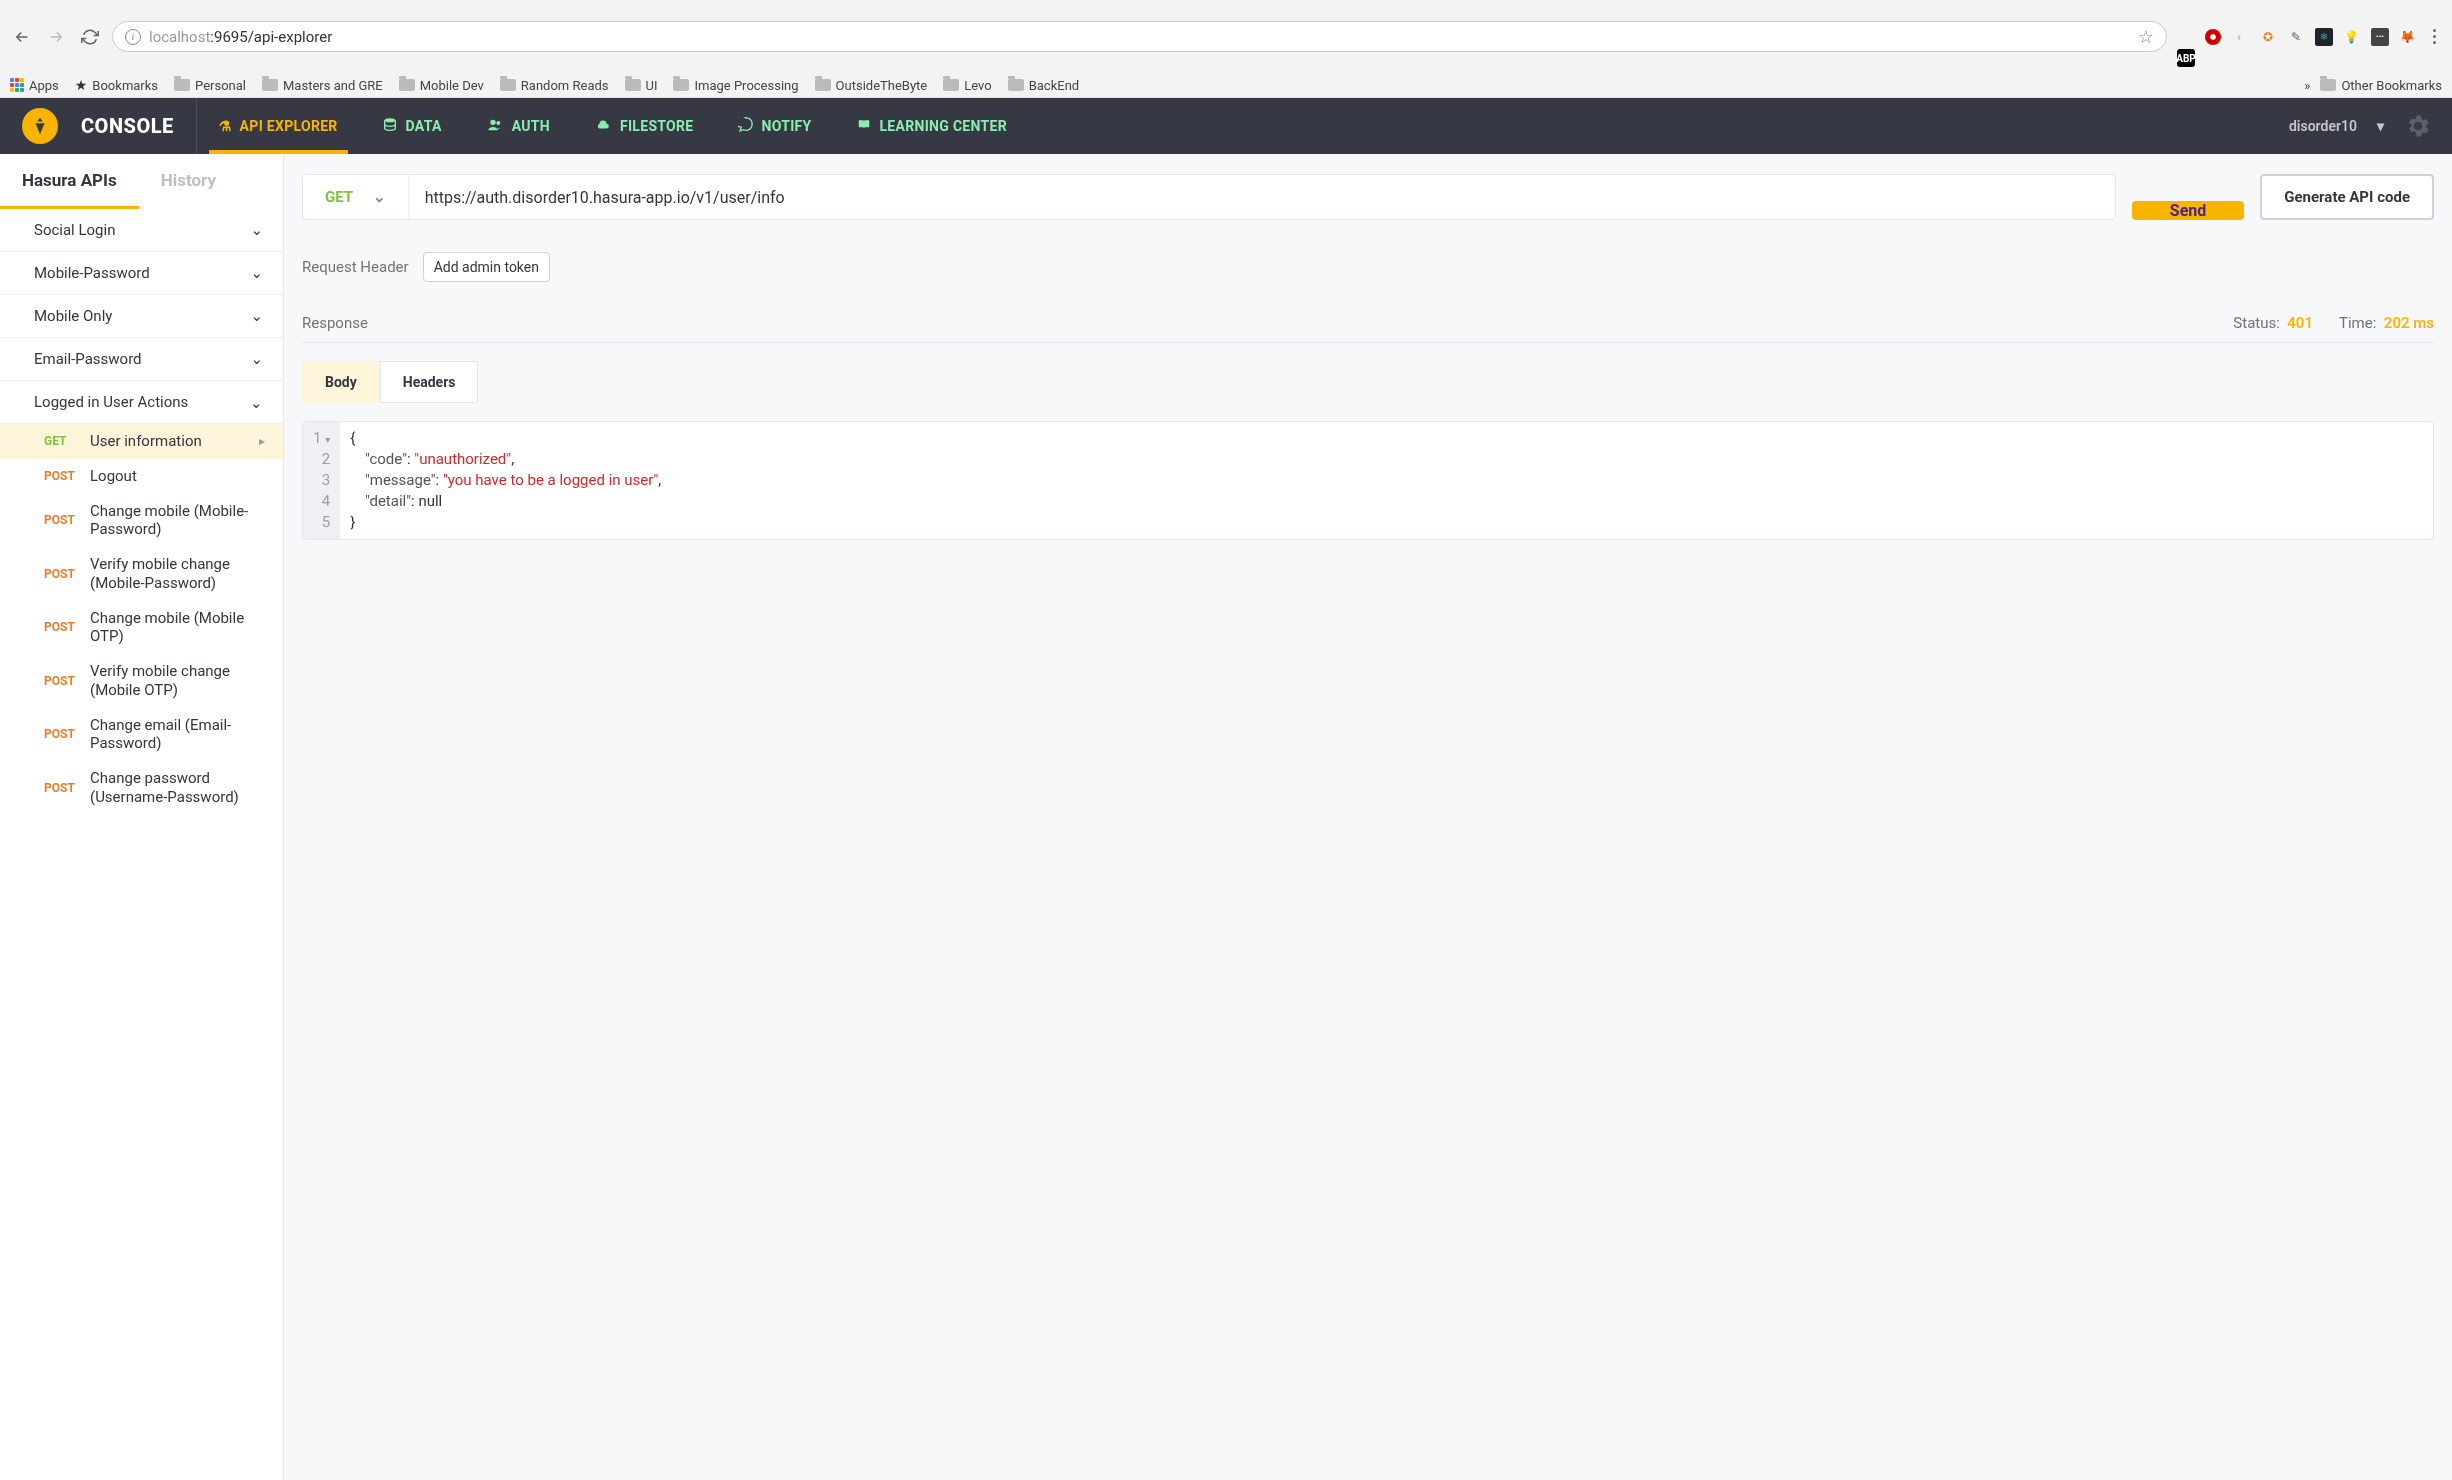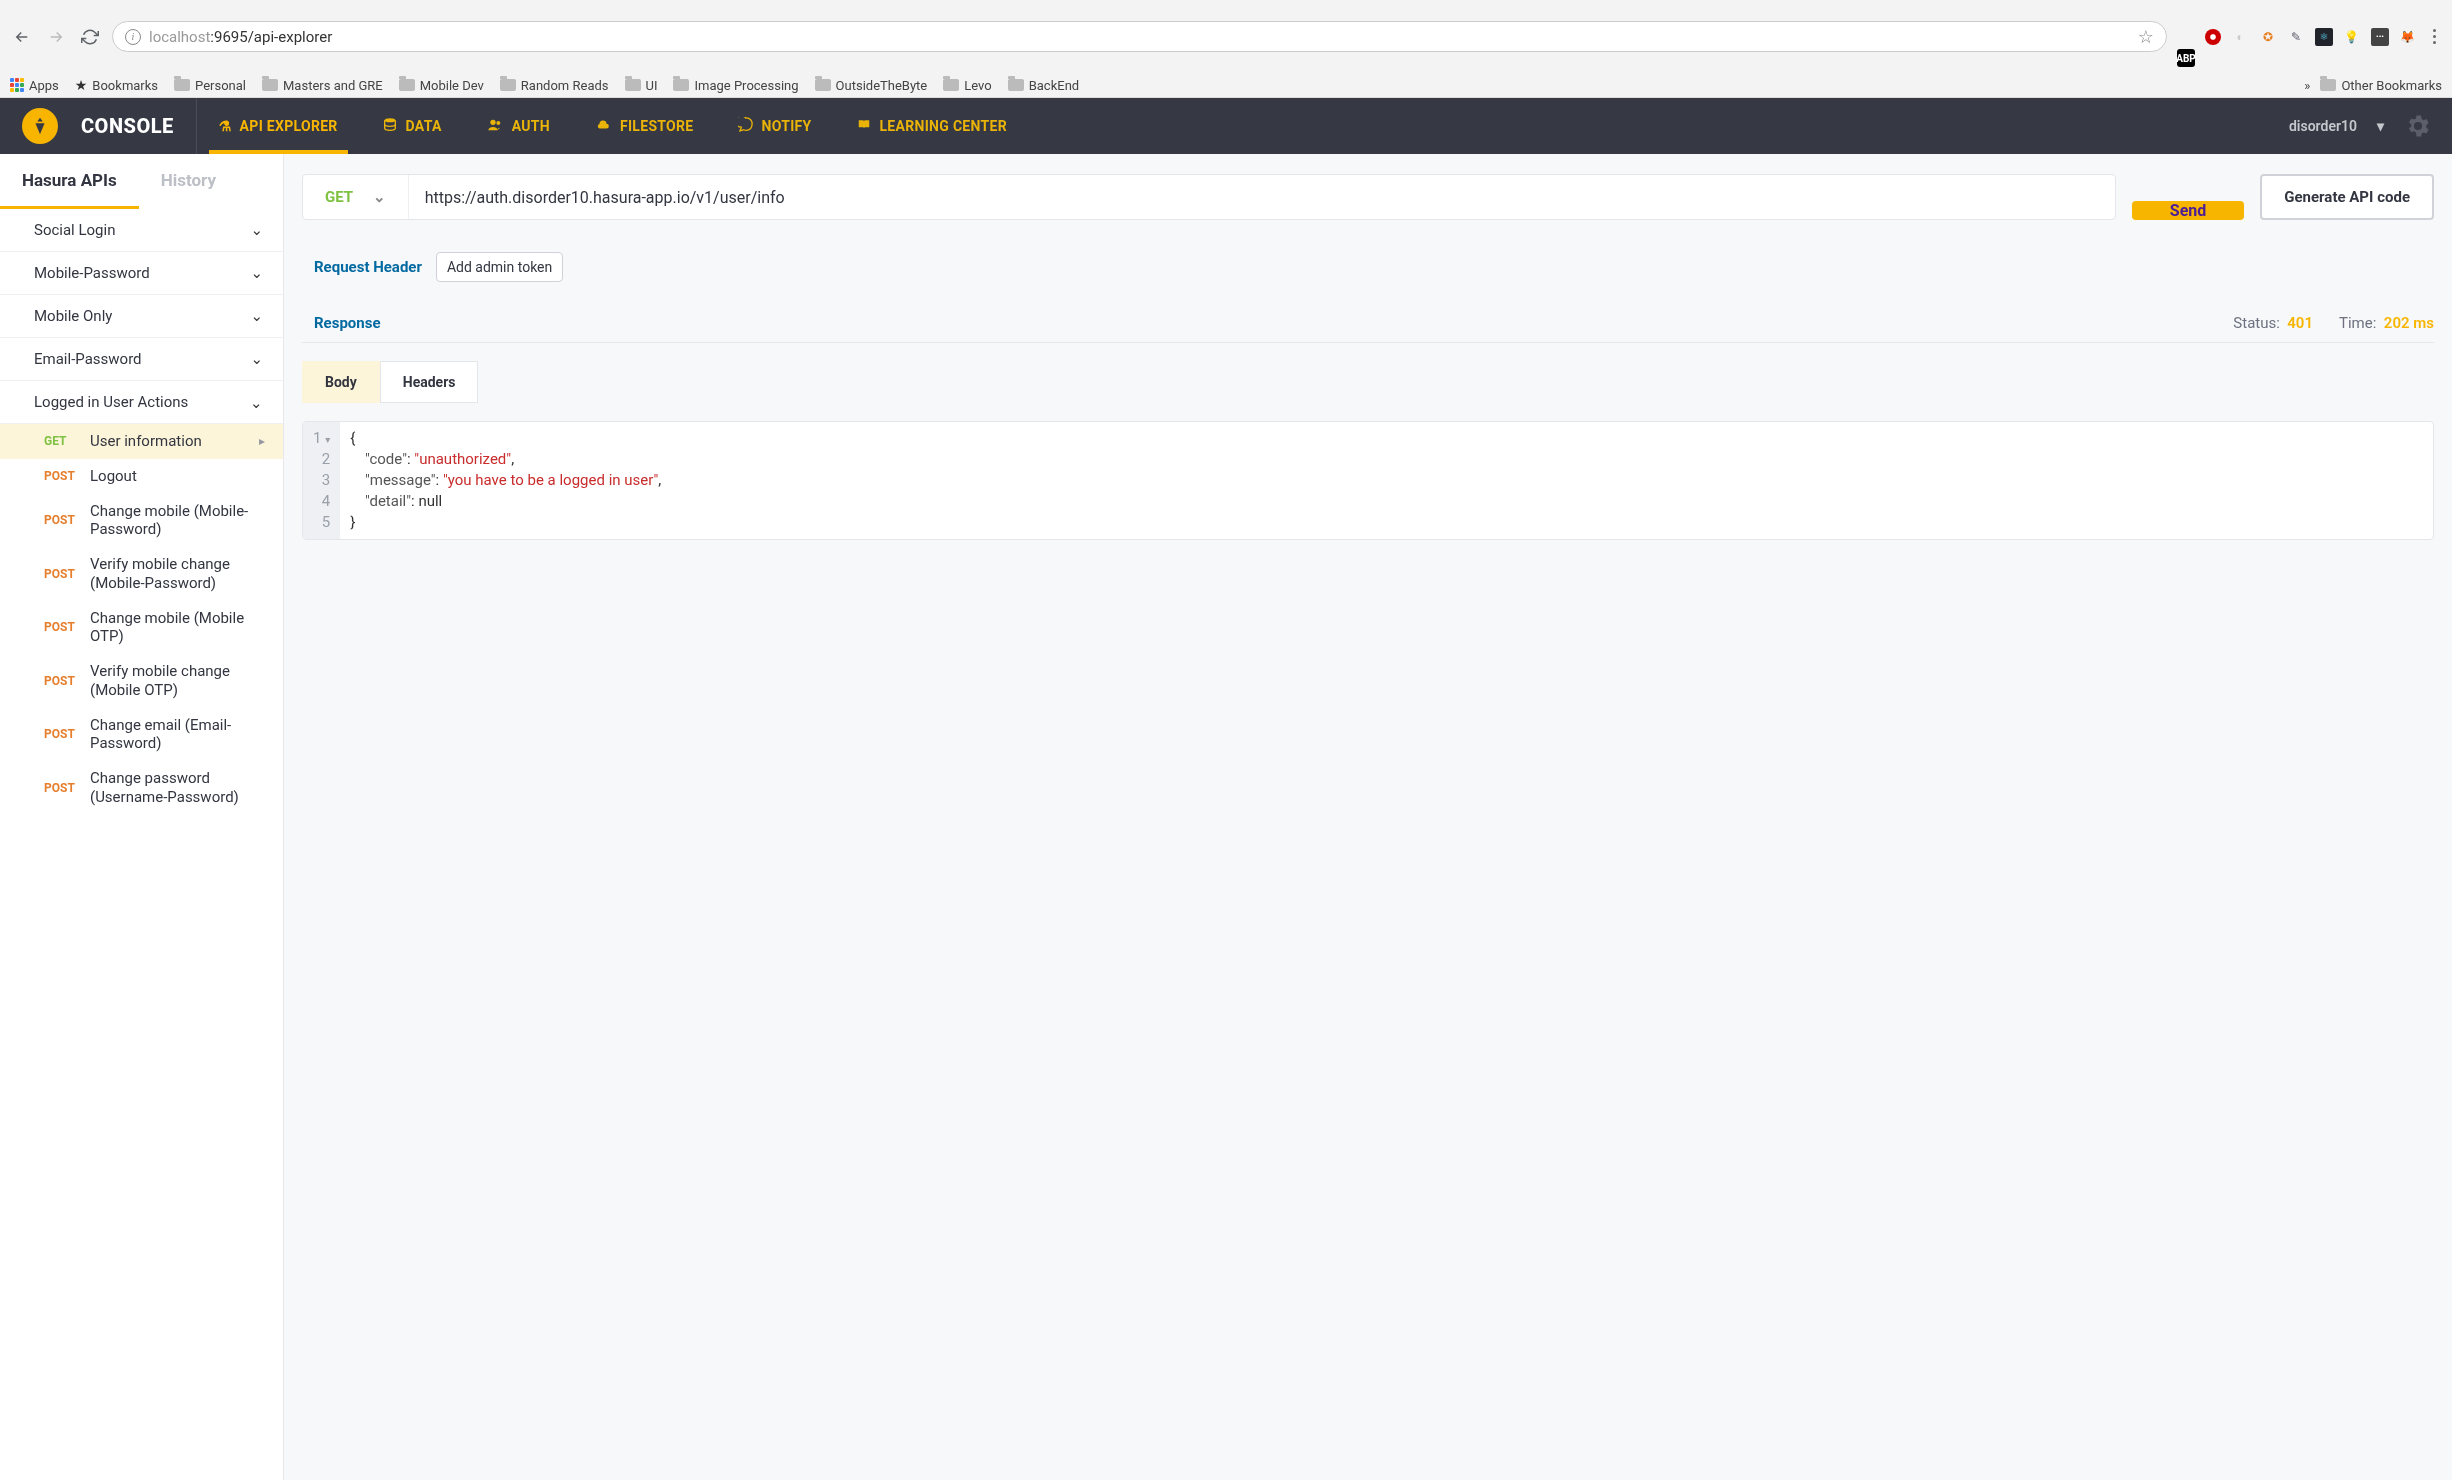--- a/index.html
+++ b/index.html
@@ -35,21 +35,21 @@
 .apps-icon span:nth-child(7){background:#fbbc05;}.apps-icon span:nth-child(8){background:#34a853;}
 .bm-star{color:#333;font-size:14px;}
 .bm-right{margin-left:auto;display:flex;align-items:center;gap:10px;}
 
 
 .topbar { background:#363944; color:#fff; display:flex; align-items:stretch; height:56px; }
 .logo-sec { display:flex; align-items:center; gap:23px; padding:0 22px; border-right:1px solid #4a4d56; }
 .logo-circle { width:36px; height:36px; border-radius:50%; background:#f8b500; display:flex; align-items:center; justify-content:center; }
 .console-txt { font-weight:800; font-size:20px; letter-spacing:0.5px; }
 .topnav { display:flex; align-items:stretch; }
-.topnav-item { display:flex; align-items:center; gap:8px; padding:0 22px; font-weight:700; font-size:14px; color:#eab308; letter-spacing:0.3px; position:relative; }
+.topnav-item { display:flex; align-items:center; gap:8px; padding:0 22px; font-weight:700; font-size:14px; color:#86efac; letter-spacing:0.3px; position:relative; }
 .topnav-item.active { color:#f8b500; }
 .topnav-item.active::after { content:""; position:absolute; bottom:0; left:12px; right:12px; height:4px; background:#f8b500; }
 .topnav-spacer { flex:1; }
 .user-sec { display:flex; align-items:center; gap:20px; padding:0 20px; color:#c5c7cc; font-weight:600; }
 .gear { width:28px;height:28px;color:#5c5f68; }
 
 
 .main { display:flex; height:calc(100vh - 56px - 70px); min-height:760px; }
 .sidebar { width:284px; background:#fff; border-right:1px solid #e8e8ec; }
 .side-tabs { display:flex; }
@@ -72,21 +72,21 @@
 
 .panel { flex:1; background:#f6f8fa; padding:0 18px 30px; overflow:auto; }
 .req-row { display:flex; gap:16px; padding:20px 0; align-items:stretch; }
 .method-url { flex:1; display:flex; background:#fff; border:1px solid #e3e6ea; border-radius:4px; overflow:hidden; }
 .method-sel { display:flex; align-items:center; gap:20px; padding:0 22px; font-weight:700; color:#7fc241; font-size:15px; border-right:1px solid #eef0f3; }
 .url-input { flex:1; padding:0 16px; display:flex; align-items:center; font-size:16px; color:#333640; }
 .send-btn { background:#f8b500; color:#4c1d95; font-weight:700; font-size:16px; padding:0 38px; border:none; border-radius:4px;margin-top:27px; }
 .gen-btn { background:#fff; border:2px solid #cfd2d8; color:#333640; font-weight:700; font-size:15px; padding:0 22px; border-radius:4px; }
 
 .sec-head { display:flex; align-items:center; gap:14px; padding:12px 0; }
-.sec-title { font-weight:700; color:#0369a1; font-size:15px;margin-left:12px; }
+.sec-title { font-weight:400; color:#737373; font-size:15px; }
 .admin-token-btn { background:#fff; border:1px solid #cfd2d8; border-radius:4px; padding:6px 10px; font-size:14px; color:#333640; }
 
 .hdr-table { width:100%; border:1px solid #e3e6ea; border-radius:4px; background:#fff; overflow:hidden; }
 .hdr-head { display:flex; background:#eef0f3; }
 .hdr-head .c1 { width:56px; }
 .hdr-head .c2 { flex:1; padding:14px 0; font-weight:700; color:#333640; }
 .hdr-head .c3 { flex:1; padding:14px 0; font-weight:700; color:#333640; border-left:1px solid #e3e6ea; padding-left:20px;}
 .hdr-row { display:flex; border-top:1px solid #e3e6ea; align-items:center; }
 .hdr-row .c1 { width:56px; display:flex; align-items:center; justify-content:center; padding:16px 0;}
 .hdr-row .c2 { flex:1; padding:16px 0; color:#333640; }

